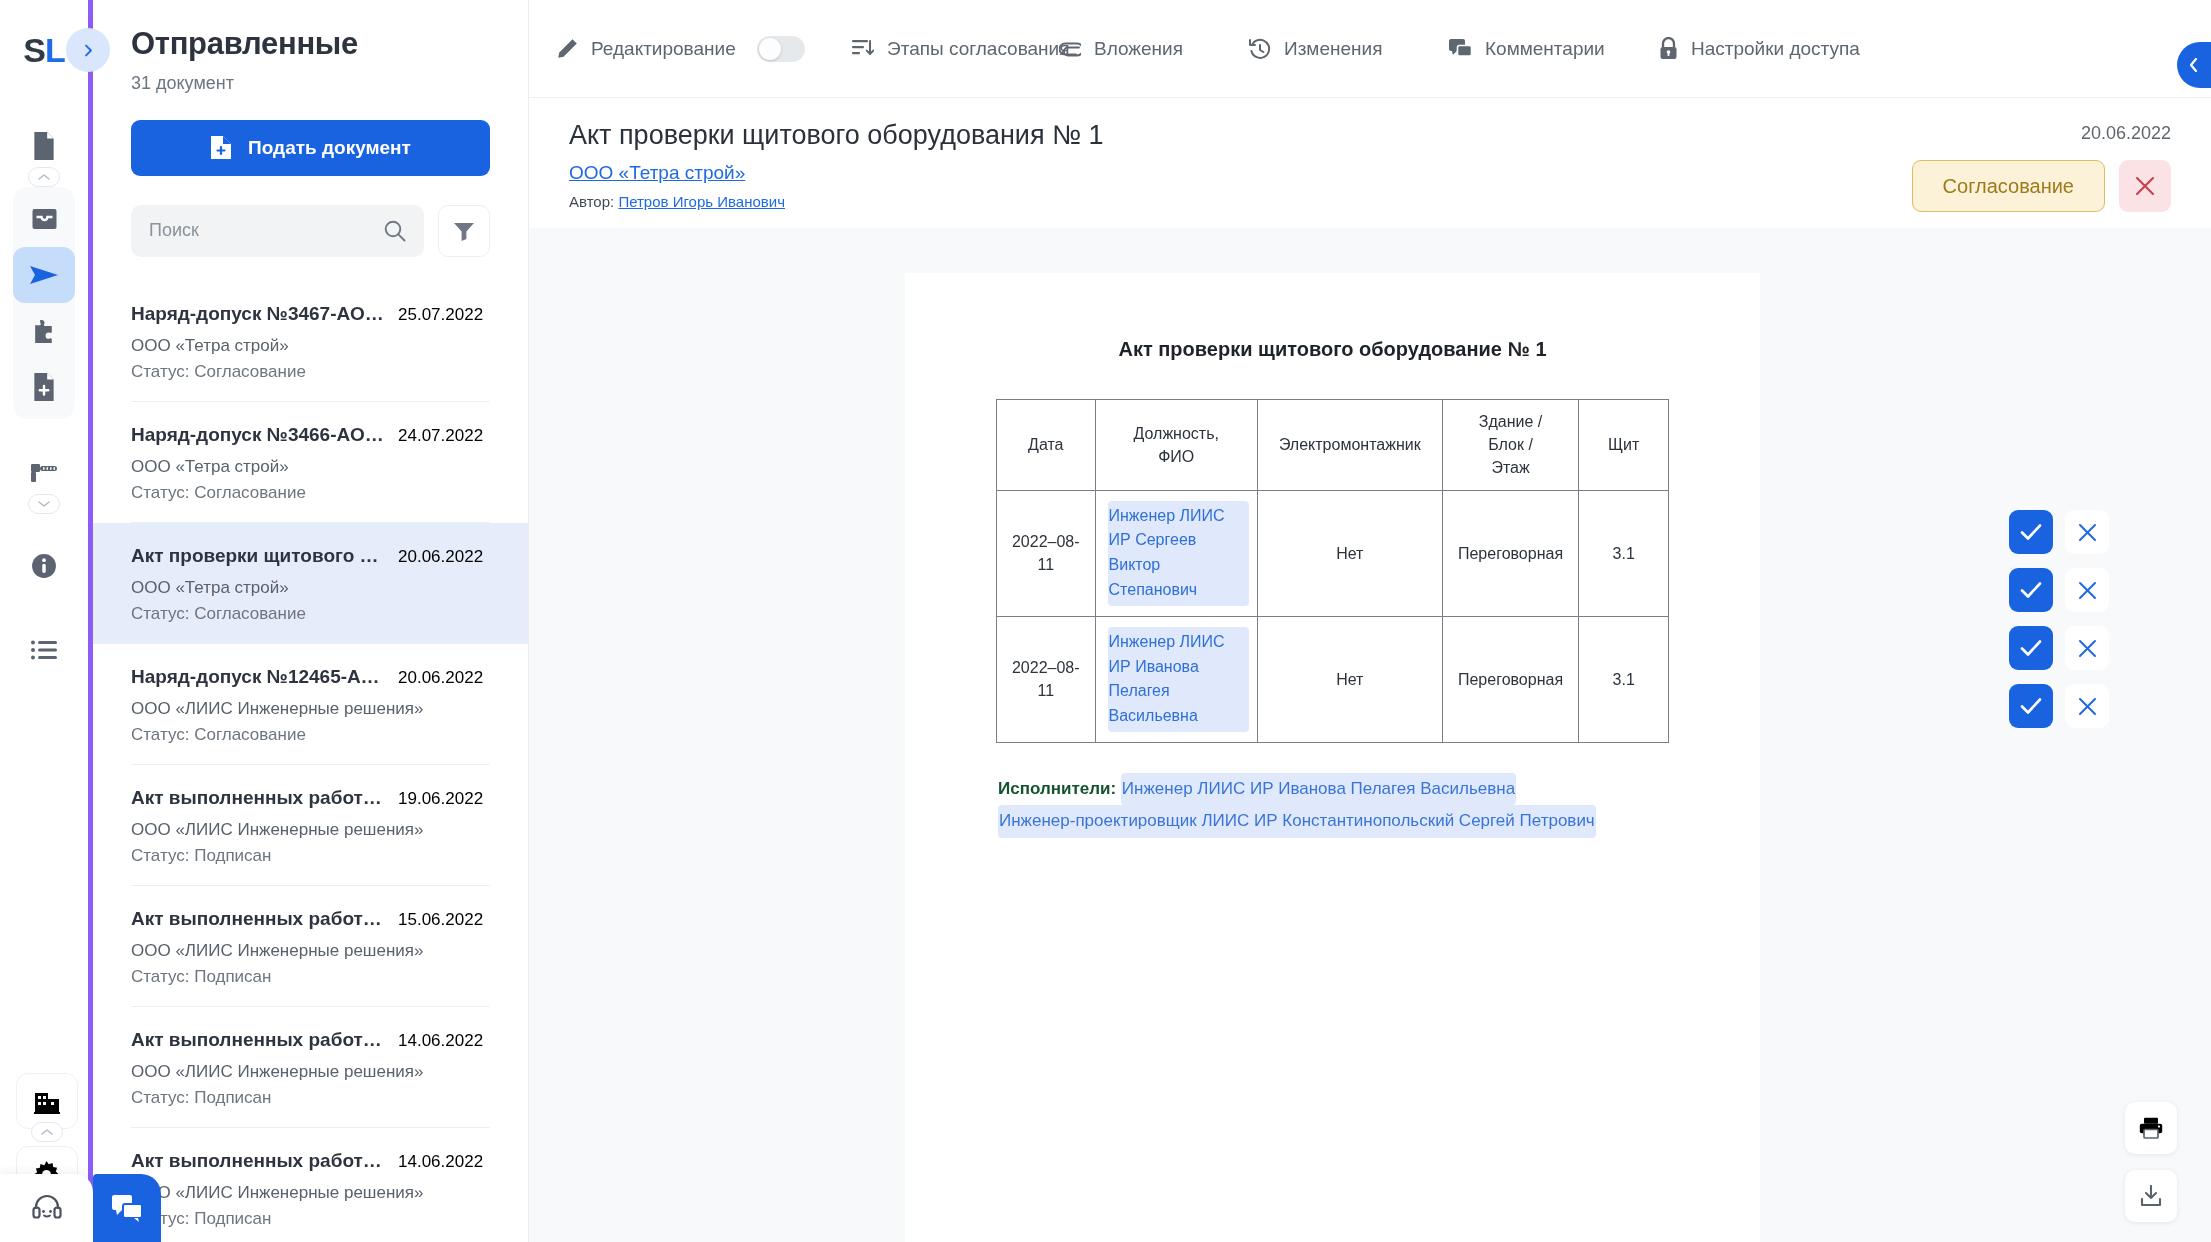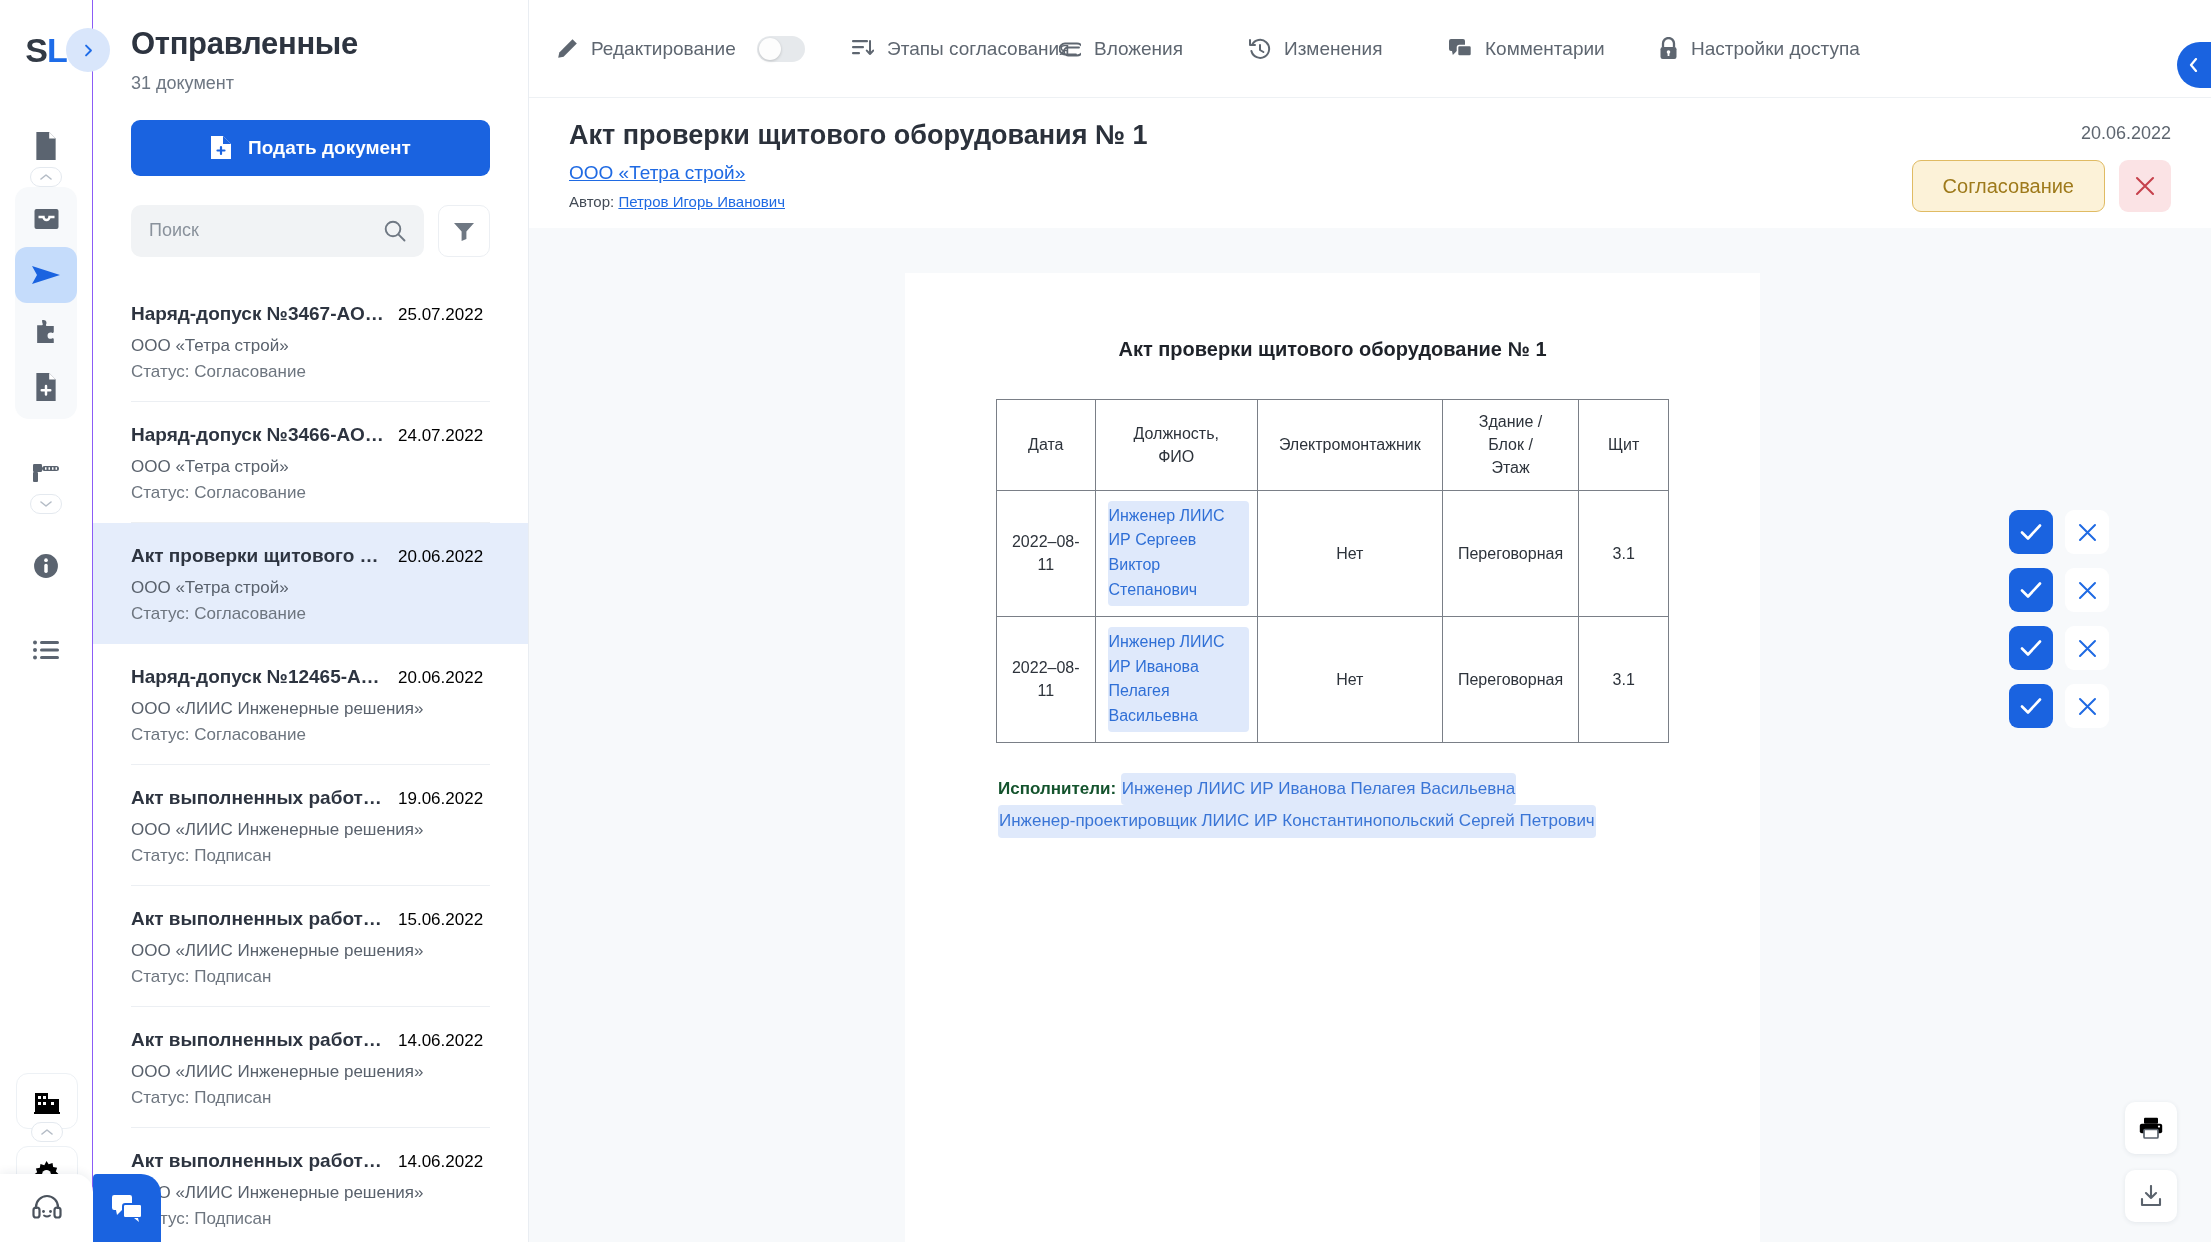--- a/index.html
+++ b/index.html
@@ -8,21 +8,21 @@
     overflow: hidden;
     font-family: "Liberation Sans", sans-serif;
     background: #ffffff;
   }
   .app { position: relative; width: 2211px; height: 1242px; display: flex; }
 
   
   .rail {
     width: 93px; height: 1242px; flex: 0 0 93px;
     background: #ffffff;
-    border-right: 1px solid #8b5cf6;
+    border-right: 5px solid #8b5cf6;
     display: flex; flex-direction: column; align-items: center;
     position: relative; z-index: 5;
   }
   .logo-row {
     height: 100px; width: 100%;
     display: flex; align-items: center; justify-content: center;
     position: relative;
   }
   .logo { font-size: 34px; font-weight: 700; letter-spacing: -1px; }
   .logo .s { color: #323a45; }
@@ -169,21 +169,21 @@
     position: absolute; right: 0; top: 42px;
     width: 34px; height: 46px;
     border-top-left-radius: 23px; border-bottom-left-radius: 23px;
     background: #1a63e0; color: #fff;
     display: flex; align-items: center; justify-content: center;
     font-size: 17px; cursor: pointer;
   }
 
   
   .dochead { padding: 22px 40px 18px 40px; position: relative; background: #fff; flex: 0 0 auto; }
-  .dh-title { font-size: 27px; font-weight: 700; color: #2b313b; }
+  .dh-title { font-size: 27px; font-weight: 400; color: #2b313b; }
   .dh-org {
     display: inline-block; margin-top: 11px;
     font-size: 19px; color: #1f6ae3; text-decoration: underline; cursor: pointer;
   }
   .dh-author { margin-top: 9px; font-size: 15px; color: #434b56; }
   .dh-author a { color: #1f6ae3; text-decoration: underline; cursor: pointer; }
   .dh-date {
     position: absolute; right: 40px; top: 25px;
     font-size: 18px; color: #5e6670;
   }

